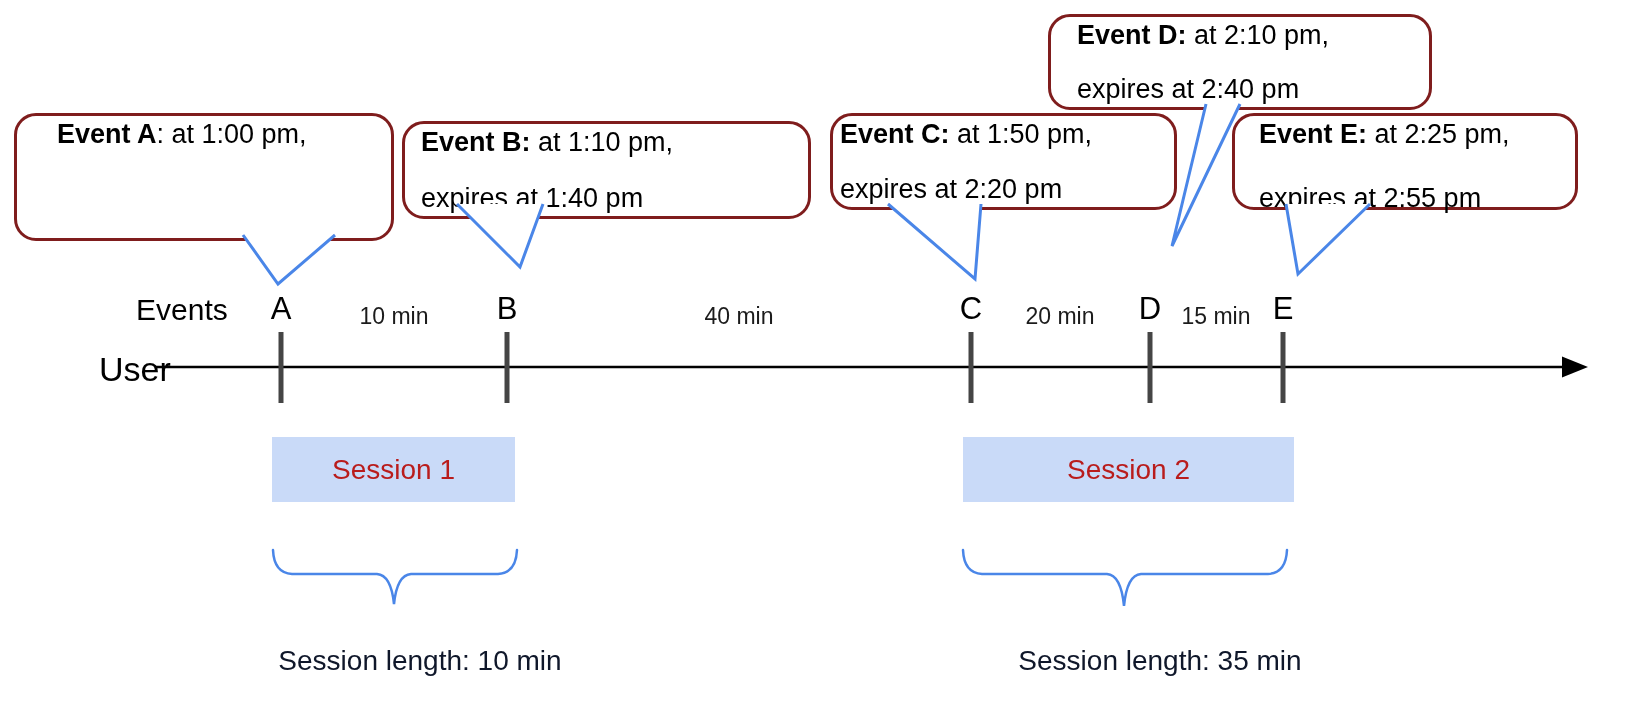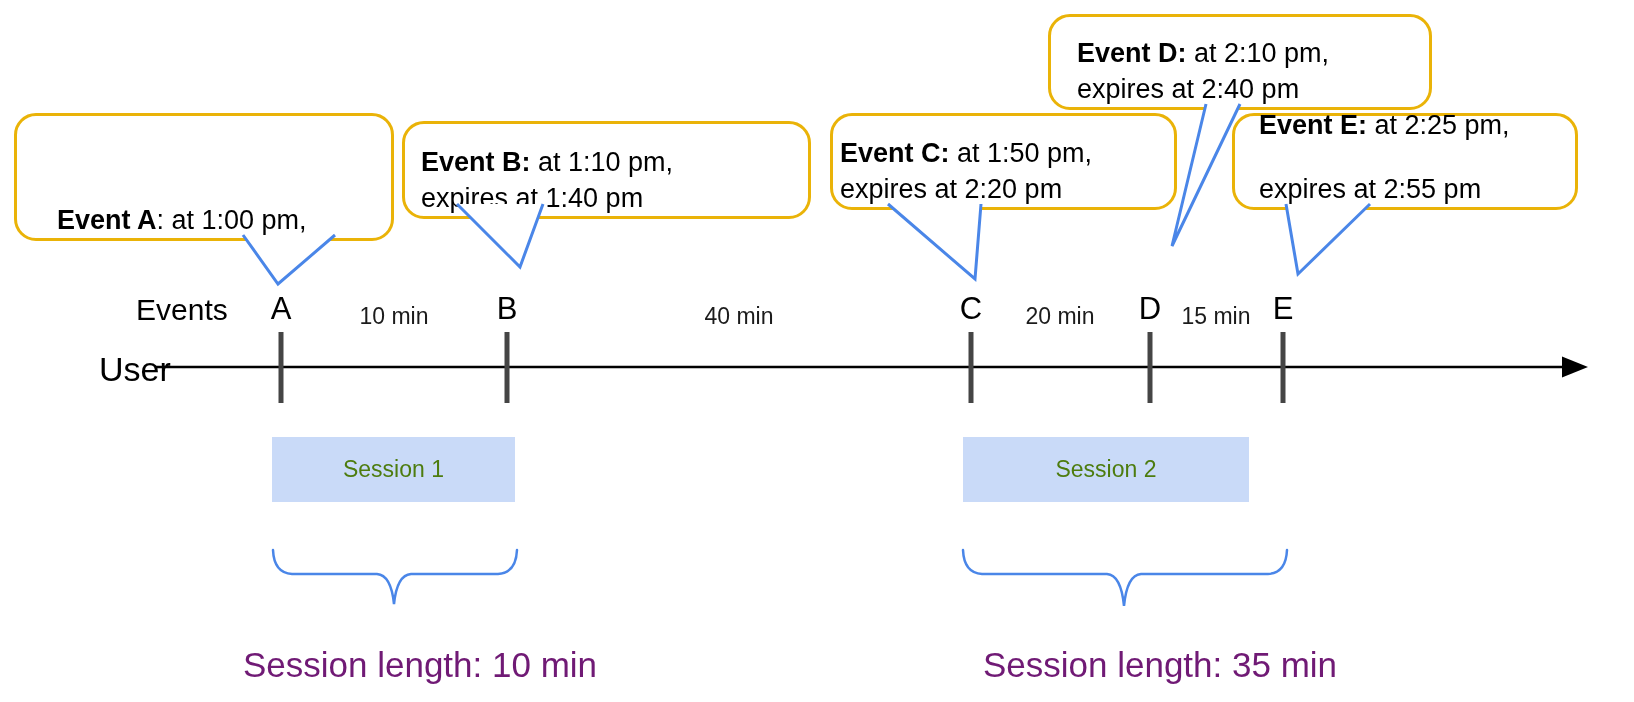--- a/index.html
+++ b/index.html
@@ -3,40 +3,40 @@
 <meta charset="utf-8">
 <style>
   html,body{margin:0;padding:0;background:#fff;}
   #stage{
     position:relative;width:1634px;height:702px;background:#ffffff;overflow:hidden;
     font-family:"Liberation Sans","DejaVu Sans",sans-serif;color:#000;
   }
   
   .callout{
     position:absolute;box-sizing:border-box;background:#fff;
-    border:3px solid #eab308;border-radius:22px;
-    display:flex;flex-direction:column;justify-content:flex-end;
+    border:3px solid #7f1d1d;border-radius:22px;
+    display:flex;flex-direction:column;justify-content:space-between;
     font-size:27px;line-height:36px;color:#000;z-index:1;
   }
   .callout b{font-weight:bold;}
   
   #overlay{position:absolute;left:0;top:0;z-index:3;pointer-events:none;}
   
   .lbl{position:absolute;white-space:nowrap;z-index:2;}
   .center{transform:translateX(-50%);}
   .axis-name{font-size:30px;}
   .user-name{font-size:34px;margin-left:37px;}
   .tick-letter{font-size:31px;}
   .min-label{font-size:23px;color:#1b1b1b;}
   .session-bar{
     position:absolute;box-sizing:border-box;background:#c9daf8;
     display:flex;align-items:center;justify-content:center;
-    font-size:23px;color:#4d7c0f;z-index:1;
+    font-size:28px;color:#b91c1c;z-index:1;
   }
-  .session-length{font-size:35px;color:#701a75;text-align:right;}
+  .session-length{font-size:28px;color:#0f172a;text-align:right;}
 </style>
 </head>
 <body>
 
 <div id="stage">
 
   <div class="callout" style="left:14px;top:113px;width:380px;height:128px;padding-left:40px;">
     <div><b>Event A</b><span>: at 1:00 pm,</span></div>
   </div>
 
@@ -70,21 +70,21 @@
   <div class="lbl tick-letter center" style="left:1283px;top:291px;">E</div>
 
   <div class="lbl min-label center" style="left:394px;top:303px;">10 min</div>
   <div class="lbl min-label center" style="left:739px;top:303px;">40 min</div>
   <div class="lbl min-label center" style="left:1060px;top:303px;">20 min</div>
   <div class="lbl min-label center" style="left:1216px;top:303px;">15 min</div>
 
   <div class="session-bar" style="left:272px;top:437px;width:243px;height:65px;">
     <span>Session 1</span>
   </div>
-  <div class="session-bar" style="left:963px;top:437px;width:286px;height:65px;">
+  <div class="session-bar" style="left:963px;top:437px;width:331px;height:65px;">
     <span>Session 2</span>
   </div>
 
   <div class="lbl session-length center" style="left:420px;top:645px;">Session length: 10 min</div>
   <div class="lbl session-length center" style="left:1160px;top:645px;">Session length: 35 min</div>
 
   <svg id="overlay" width="1634" height="702" viewBox="0 0 1634 702">
 
     <path d="M243,235 L278,284 L335,235" fill="#ffffff" stroke="#4a86e8" stroke-width="3"></path>
     <path d="M457,204 L520,267 L543,204" fill="#ffffff" stroke="#4a86e8" stroke-width="3"></path>

